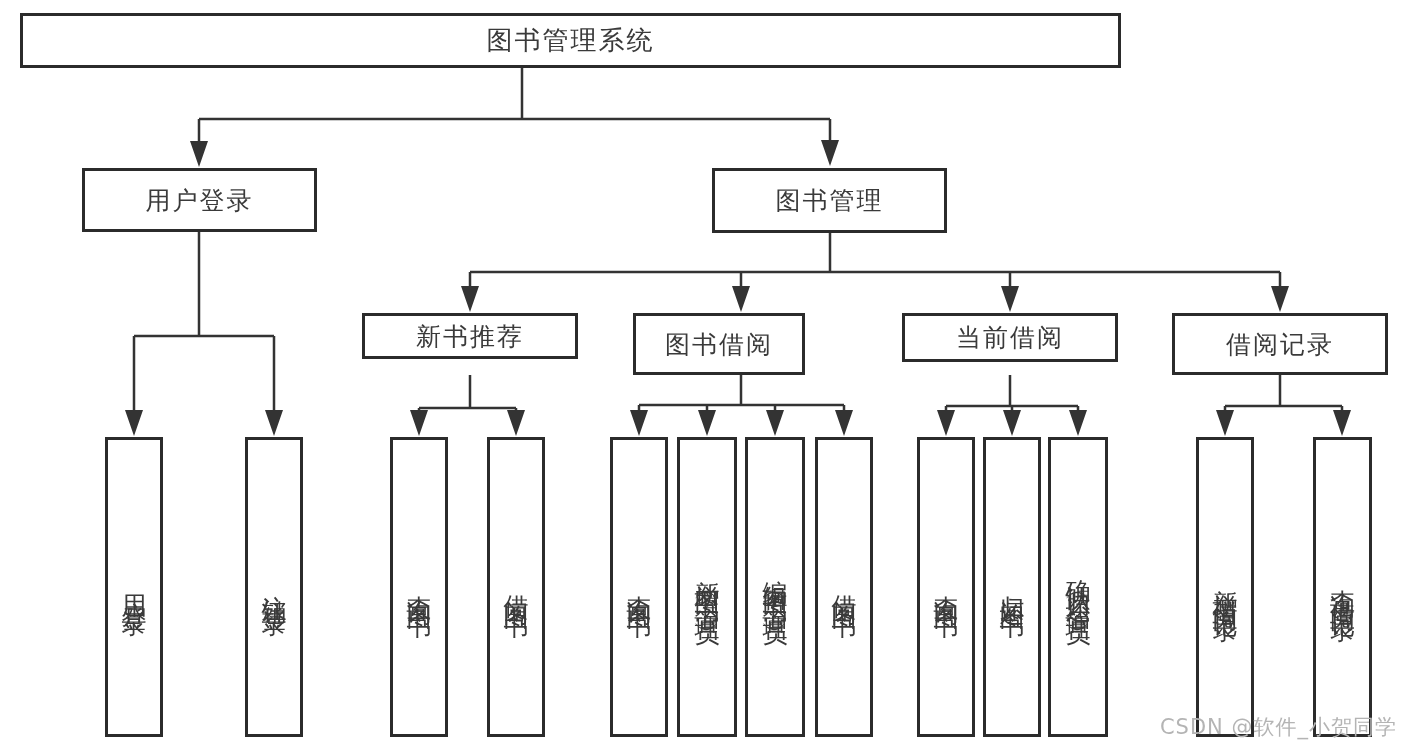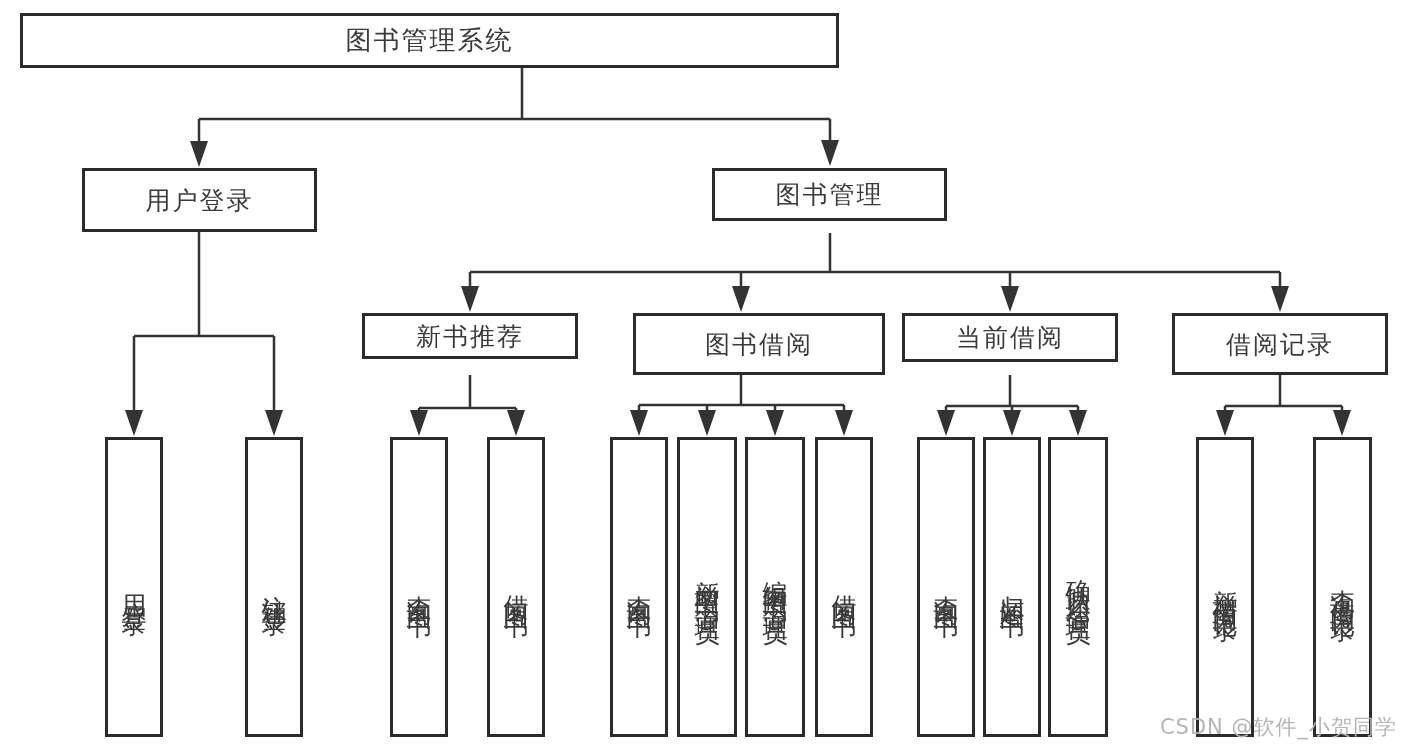--- a/index.html
+++ b/index.html
@@ -112,27 +112,27 @@
       M698 410 L716 410 L707 436 Z
       M766 410 L784 410 L775 436 Z
       M835 410 L853 410 L844 436 Z
       M937 410 L955 410 L946 436 Z
       M1003 410 L1021 410 L1012 436 Z
       M1069 410 L1087 410 L1078 436 Z
       M1216 410 L1234 410 L1225 436 Z
       M1333 410 L1351 410 L1342 436 Z"></path>
   </svg>
 
-  <div class="box h root" style="left:20px; top:13px; width:819px; height:55px;">图书管理系统</div>
+  <div class="box h root" style="left:20px; top:13px; width:1101px; height:55px;">图书管理系统</div>
 
   <div class="box h" style="left:82px; top:168px; width:235px; height:64px;">用户登录</div>
-  <div class="box h" style="left:712px; top:168px; width:235px; height:53px;">图书管理</div>
+  <div class="box h" style="left:712px; top:168px; width:235px; height:65px;">图书管理</div>
 
   <div class="box h" style="left:362px; top:313px; width:216px; height:46px;">新书推荐</div>
-  <div class="box h" style="left:633px; top:313px; width:252px; height:62px;">图书借阅</div>
+  <div class="box h" style="left:633px; top:313px; width:172px; height:62px;">图书借阅</div>
   <div class="box h" style="left:902px; top:313px; width:216px; height:49px;">当前借阅</div>
   <div class="box h" style="left:1172px; top:313px; width:216px; height:62px;text-align:center;">借阅记录</div>
 
   <div class="box v" style="left:105px; top:437px; width:58px; height:300px;">用户登录</div>
   <div class="box v" style="left:245px; top:437px; width:58px; height:300px;">注销登录</div>
 
   <div class="box v" style="left:390px; top:437px; width:58px; height:300px;">查询图书</div>
   <div class="box v" style="left:487px; top:437px; width:58px; height:300px;">借阅图书</div>
 
   <div class="box v" style="left:610px; top:437px; width:58px; height:300px;">查询图书</div>

